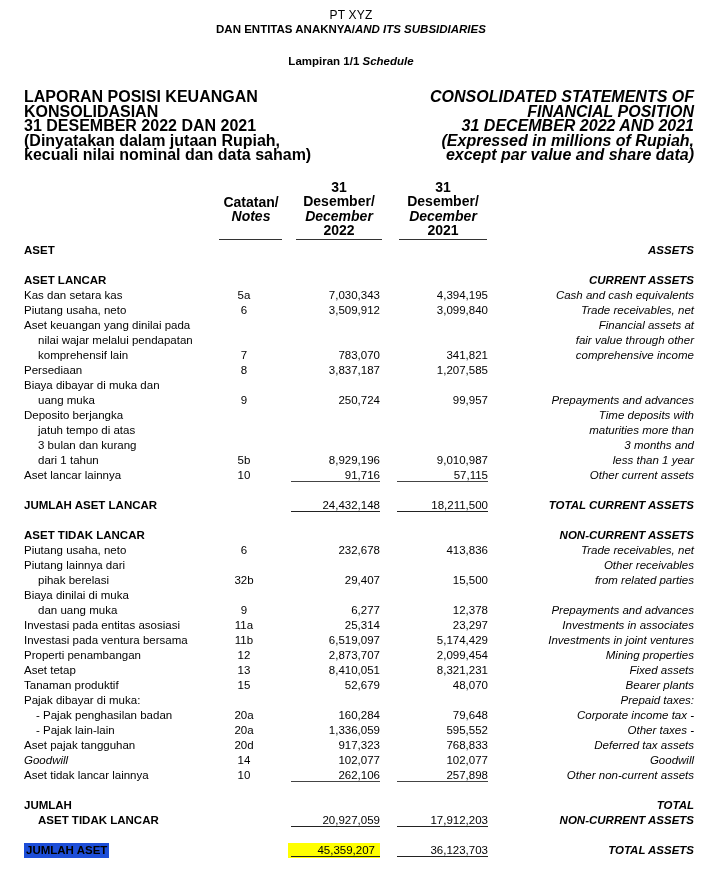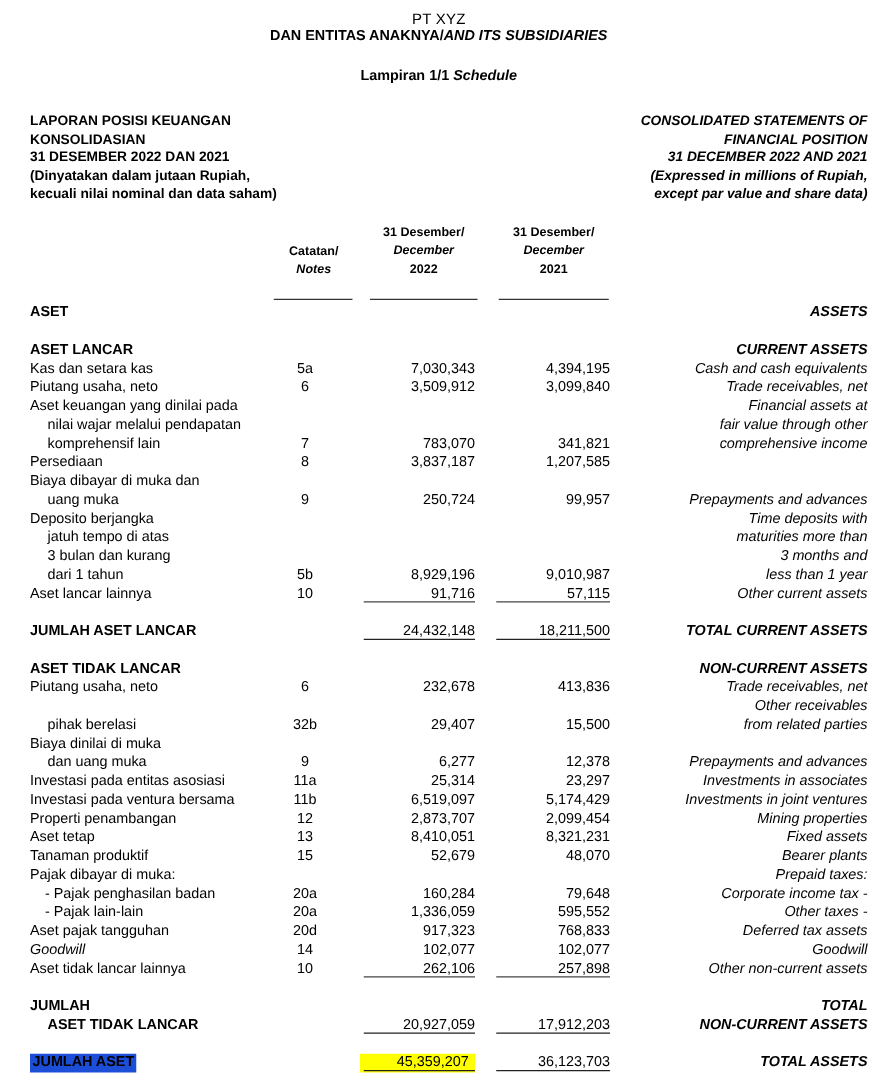--- a/index.html
+++ b/index.html
@@ -50,37 +50,37 @@
 
   
   .title-block {
     display: flex;
     justify-content: space-between;
     margin-top: 22px;
     padding: 0 8px 0 24px;
   }
   .title-id, .title-en {
     line-height: 14.5px;
-    font-size: 11px;
+    font-size: 16px;
   }
   .title-id { text-align: left; }
   .title-en { text-align: right; font-style: italic; }
   .title-strong { font-weight: bold; }
   .title-note { font-weight: bold; }
 
   
   .col-head {
     position: relative;
     height: 62px;
     margin-top: 16px;
   }
   .ch {
     position: absolute;
     text-align: center;
-    font-size: 10px;
+    font-size: 14px;
     font-weight: bold;
     line-height: 14.5px;
   }
   .ch .en { font-style: italic; }
   .ch-notes { left: 213px; width: 76px; top: 16px; }
   .ch-2022  { left: 296px; width: 86px; top: 1px; }
   .ch-2021  { left: 399px; width: 88px; top: 1px; }
   .ch-rule {
     position: absolute;
     border-bottom: 1.4px solid #333;
@@ -344,20 +344,21 @@
 
     <div id="noncurrent-rows">
         <div class="row">
           <div class="c-label">Piutang usaha, neto</div>
           <div class="c-note">6</div>
           <div class="c-num">232,678</div>
           <div class="c-num n2021">413,836</div>
           <div class="c-en">Trade receivables, net</div>
         </div>
         <div class="row">
+          <div class="c-label">Piutang lainnya dari</div>
           <div class="c-note"></div>
           <div class="c-num"></div>
           <div class="c-num n2021"></div>
           <div class="c-en">Other receivables</div>
         </div>
         <div class="row">
           <div class="c-label indent1">pihak berelasi</div>
           <div class="c-note">32b</div>
           <div class="c-num">29,407</div>
           <div class="c-num n2021">15,500</div>

